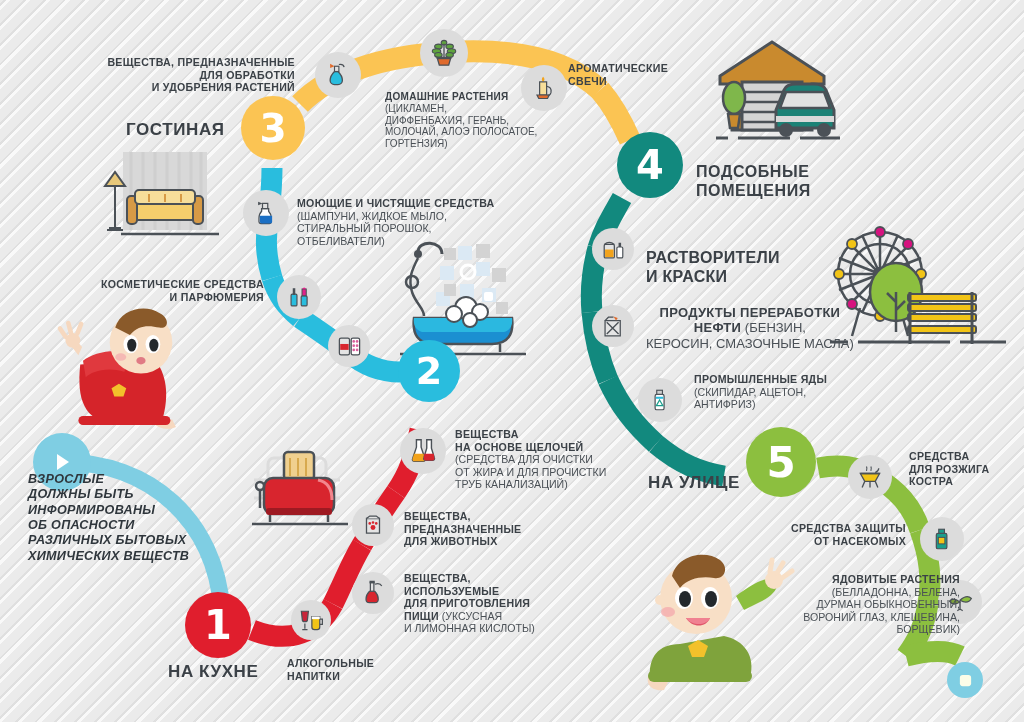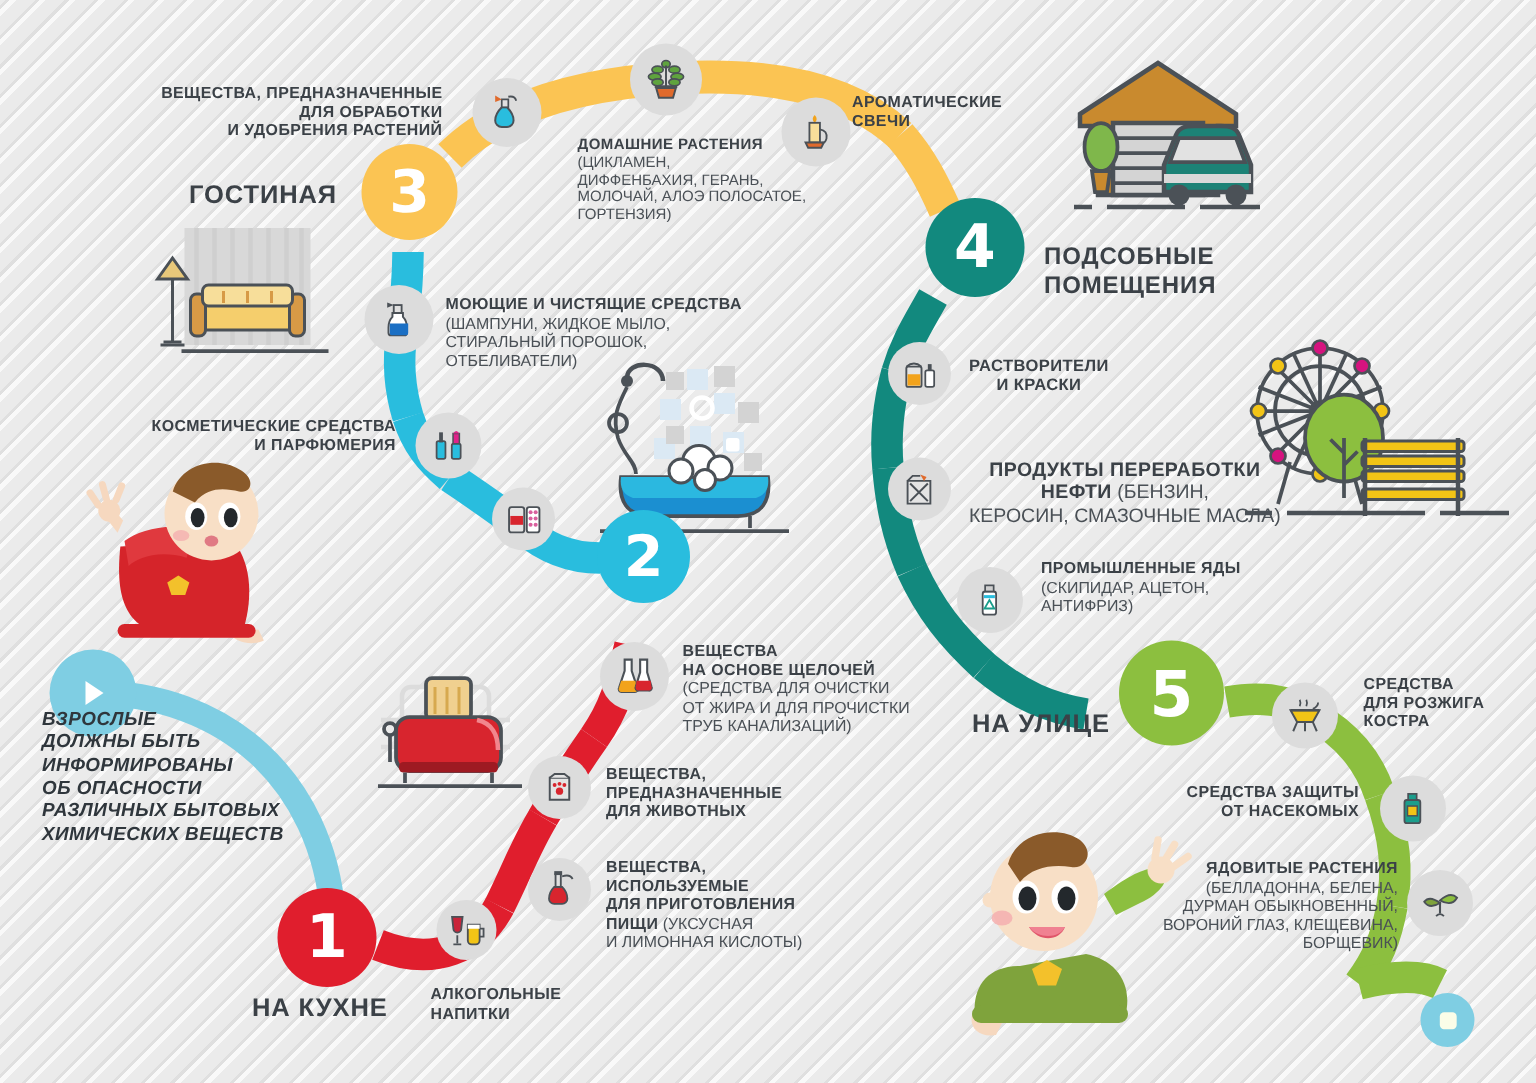--- a/index.html
+++ b/index.html
@@ -483,21 +483,21 @@
 
   <div class="icocircle" style="left:592px;top:228px;width:42px;height:42px;">
     <svg width="27" height="27" viewBox="0 0 32 32">
       <rect x="5" y="10" width="12" height="16" rx="1.5" fill="#e4e4e4" stroke="#4b5157" stroke-width="1.5"></rect>
       <rect x="6" y="16" width="10" height="9" fill="#F2A31C"></rect>
       <path d="M5 10 q6 -5 12 0" fill="none" stroke="#4b5157" stroke-width="1.5"></path>
       <rect x="20" y="13" width="7" height="13" rx="1.5" fill="#fff" stroke="#4b5157" stroke-width="1.4"></rect>
       <rect x="22" y="8" width="3" height="5" fill="#4b5157"></rect>
     </svg>
   </div>
-  <div class="txt ttl" style="left:646px;top:238px;font-size:11px;text-align:center;">
+  <div class="txt ttl" style="left:646px;top:249px;font-size:16px;">
     <div>РАСТВОРИТЕЛИ</div>
     <div>И КРАСКИ</div>
   </div>
 
   <div class="icocircle" style="left:592px;top:305px;width:42px;height:42px;">
     <svg width="27" height="27" viewBox="0 0 32 32">
       <path d="M6 9 h18 v18 h-18 z" fill="#e4e4e4" stroke="#4b5157" stroke-width="1.5"></path>
       <path d="M8 11 L22 25 M22 11 L8 25" stroke="#4b5157" stroke-width="1.6"></path>
       <path d="M6 9 l4 -4 h6" fill="none" stroke="#4b5157" stroke-width="1.5"></path>
       <path d="M16 4 l5 2 l-2 3 z" fill="#E06A2C"></path>
@@ -556,21 +556,21 @@
   </div>
 
   <div class="icocircle" style="left:938px;top:580px;width:44px;height:44px;">
     <svg width="28" height="28" viewBox="0 0 32 32">
       <path d="M16 24 v-9" stroke="#4b5157" stroke-width="1.6"></path>
       <path d="M16 16 q-8 -6 -12 -1 q4 6 12 1 z" fill="#7FA33C" stroke="#4b5157" stroke-width="1.4"></path>
       <path d="M16 14 q8 -7 13 -2 q-4 7 -13 2 z" fill="#8CBF3F" stroke="#4b5157" stroke-width="1.4"></path>
       <path d="M13 26 q3 -3 6 0" fill="none" stroke="#4b5157" stroke-width="1.4"></path>
     </svg>
   </div>
-  <div class="txt" style="left:764px;top:573px;font-size:10.6px;text-align:right;width:168px;">
+  <div class="txt" style="left:792px;top:573px;font-size:10.6px;text-align:right;width:168px;">
     <div class="ttl">ЯДОВИТЫЕ РАСТЕНИЯ</div>
     <div class="sub">(БЕЛЛАДОННА, БЕЛЕНА,</div>
     <div class="sub">ДУРМАН ОБЫКНОВЕННЫЙ,</div>
     <div class="sub">ВОРОНИЙ ГЛАЗ, КЛЕЩЕВИНА,</div>
     <div class="sub">БОРЩЕВИК)</div>
   </div>
 
   <div class="numcircle" style="left:947px;top:662px;width:36px;height:36px;background:#7FCEE3;">
     <svg width="15" height="15" viewBox="0 0 16 16">
       <rect x="2" y="2" width="12" height="12" rx="3" fill="#fbfde8"></rect>

